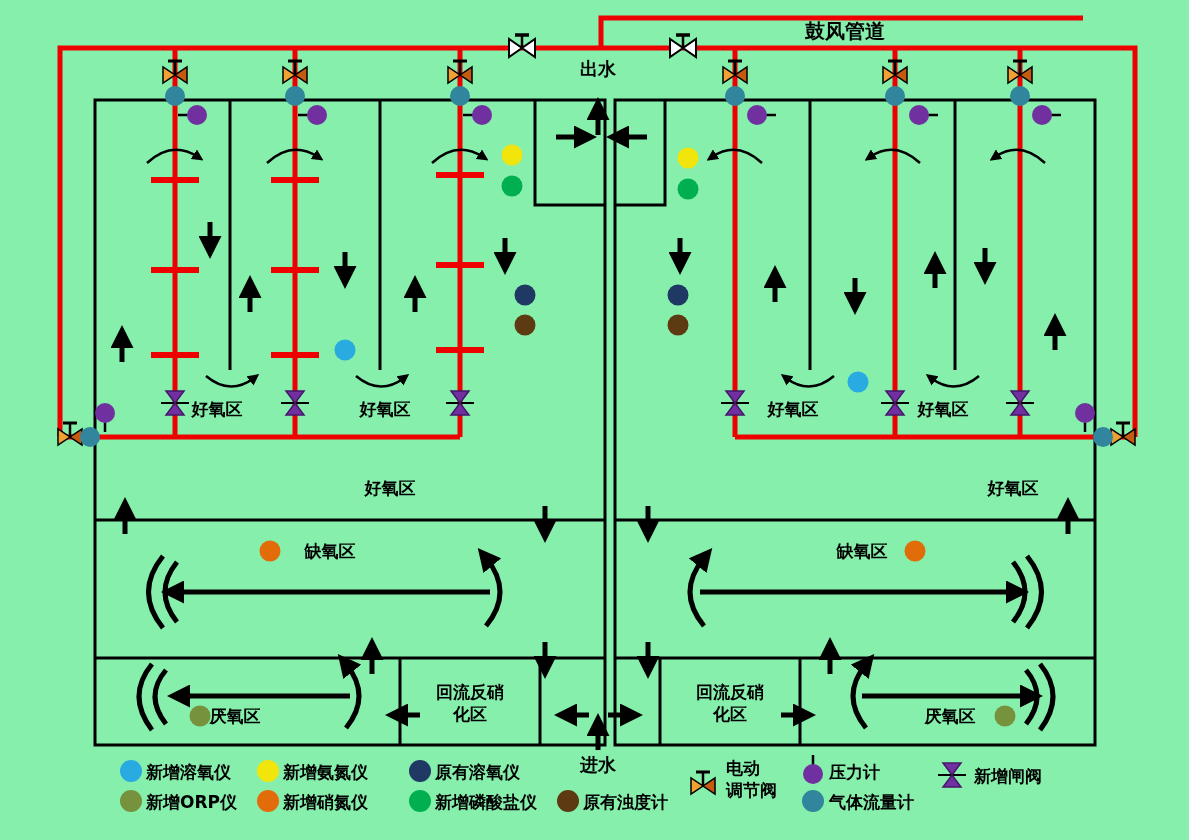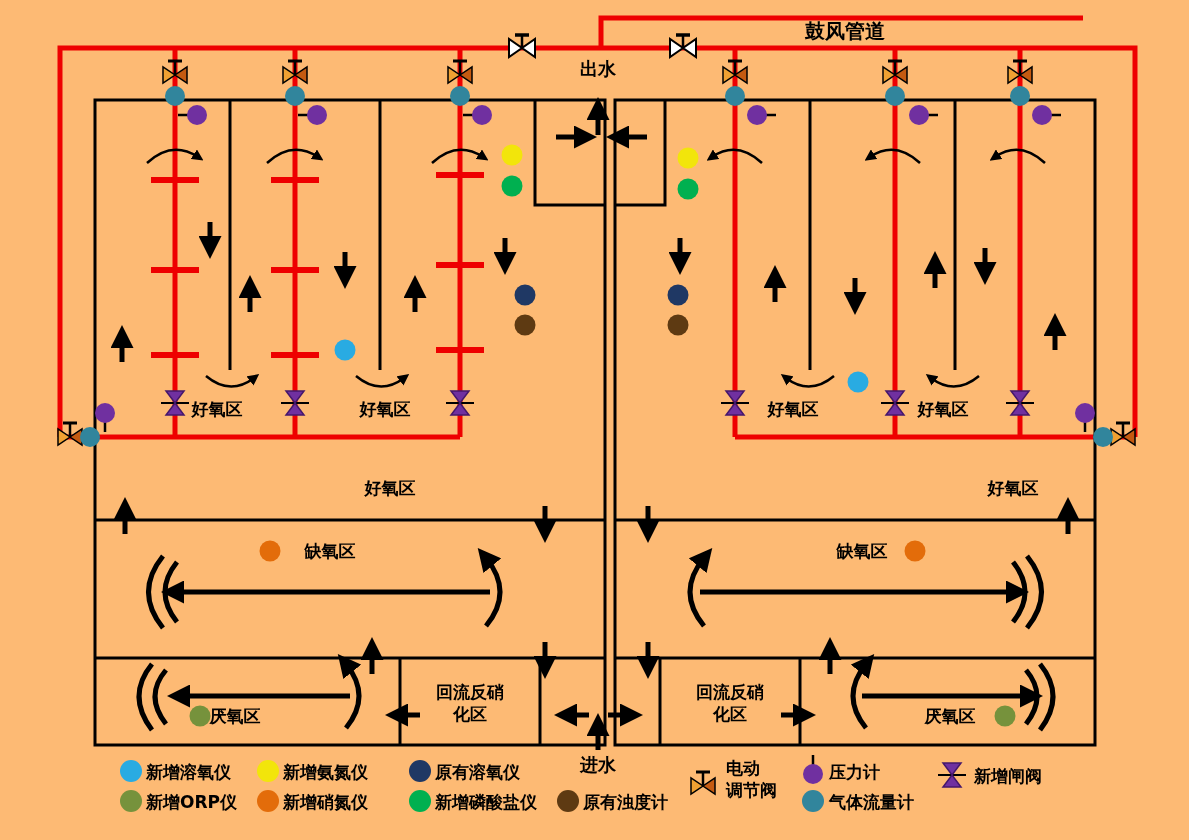--- a/index.html
+++ b/index.html
@@ -1,16 +1,16 @@
 <!DOCTYPE html>
 <html><head>
 <meta charset="utf-8">
 <style>
   html,body{margin:0;padding:0;background:#fff;}
-  .stage{position:relative;width:1189px;height:840px;background:#fdba74;
+  .stage{position:relative;width:1189px;height:840px;background:#86efac;
          font-family:"DejaVu Sans","Liberation Sans",sans-serif;}
   svg{display:block}
   text{font-weight:bold;fill:#000;font-family:"DejaVu Sans","Liberation Sans",sans-serif;}
   .t17{font-size:17px}
   .t18{font-size:18px}
   .t20{font-size:20px}
   .red{stroke:#EE0000;stroke-width:5;fill:none}
   .redbar{stroke:#EE0000;stroke-width:6}
   .blk{stroke:#000;stroke-width:3;fill:none}
   .arrow{stroke:#000;stroke-width:5;fill:none}

